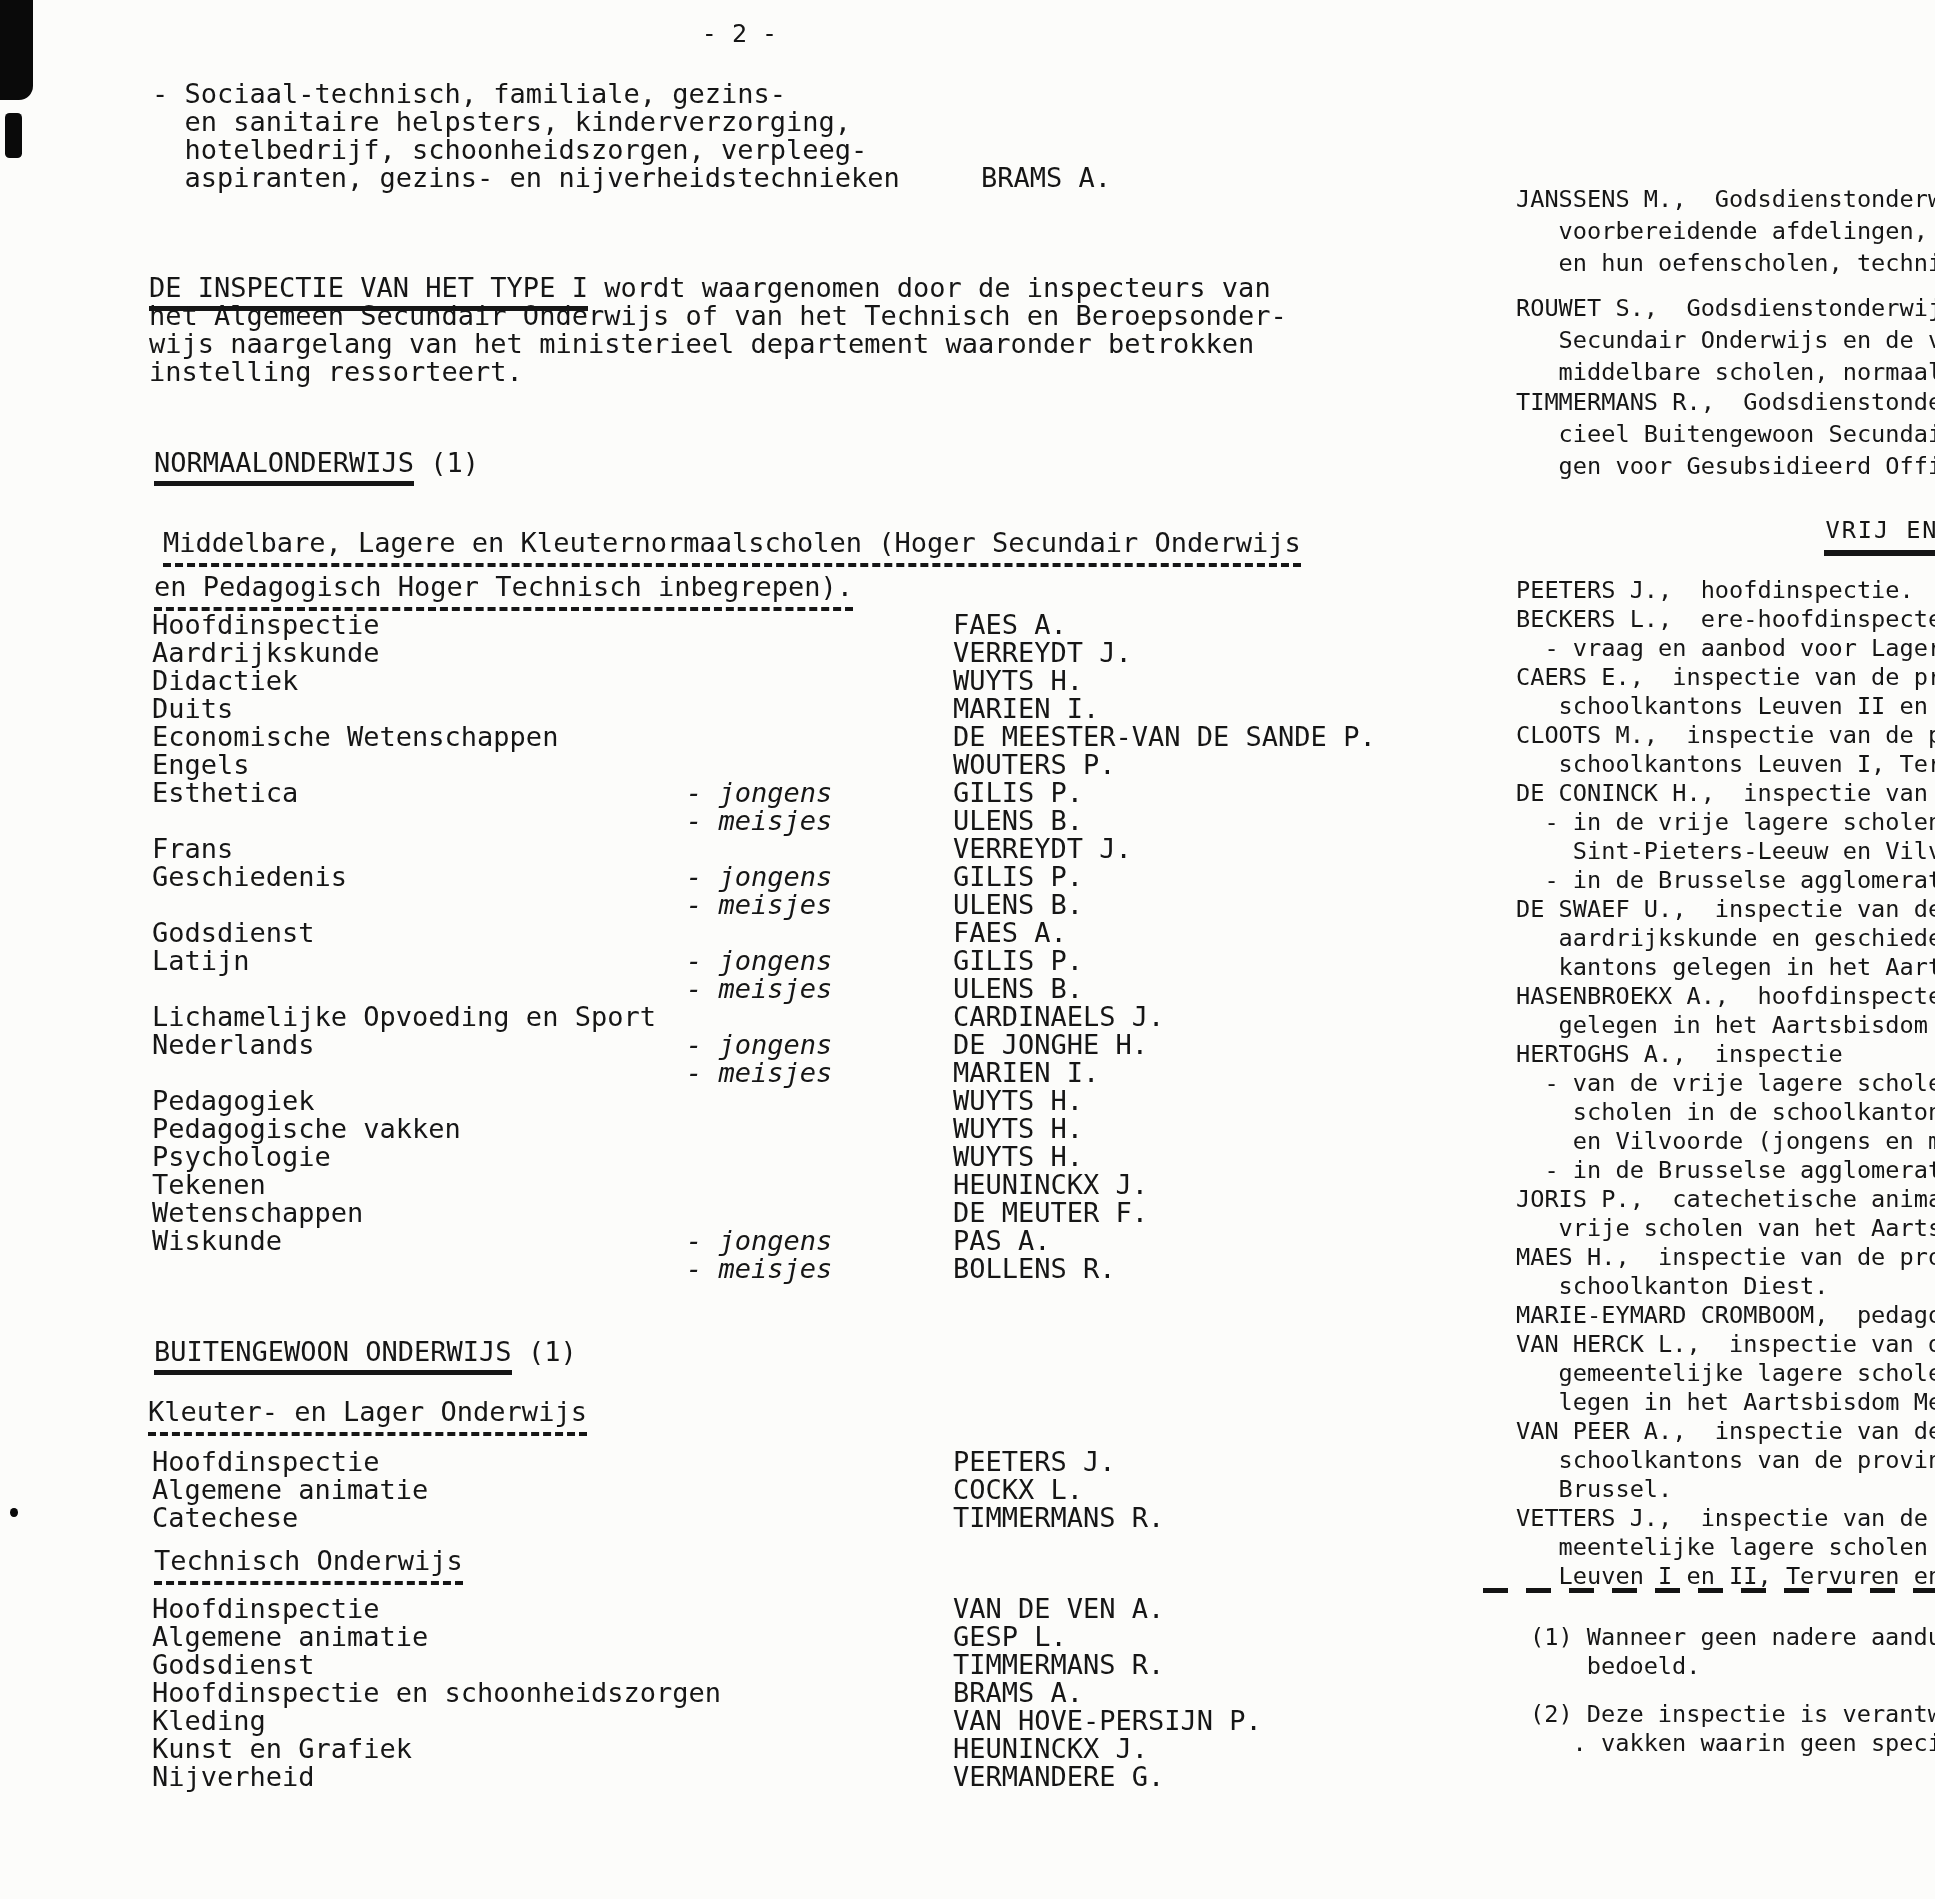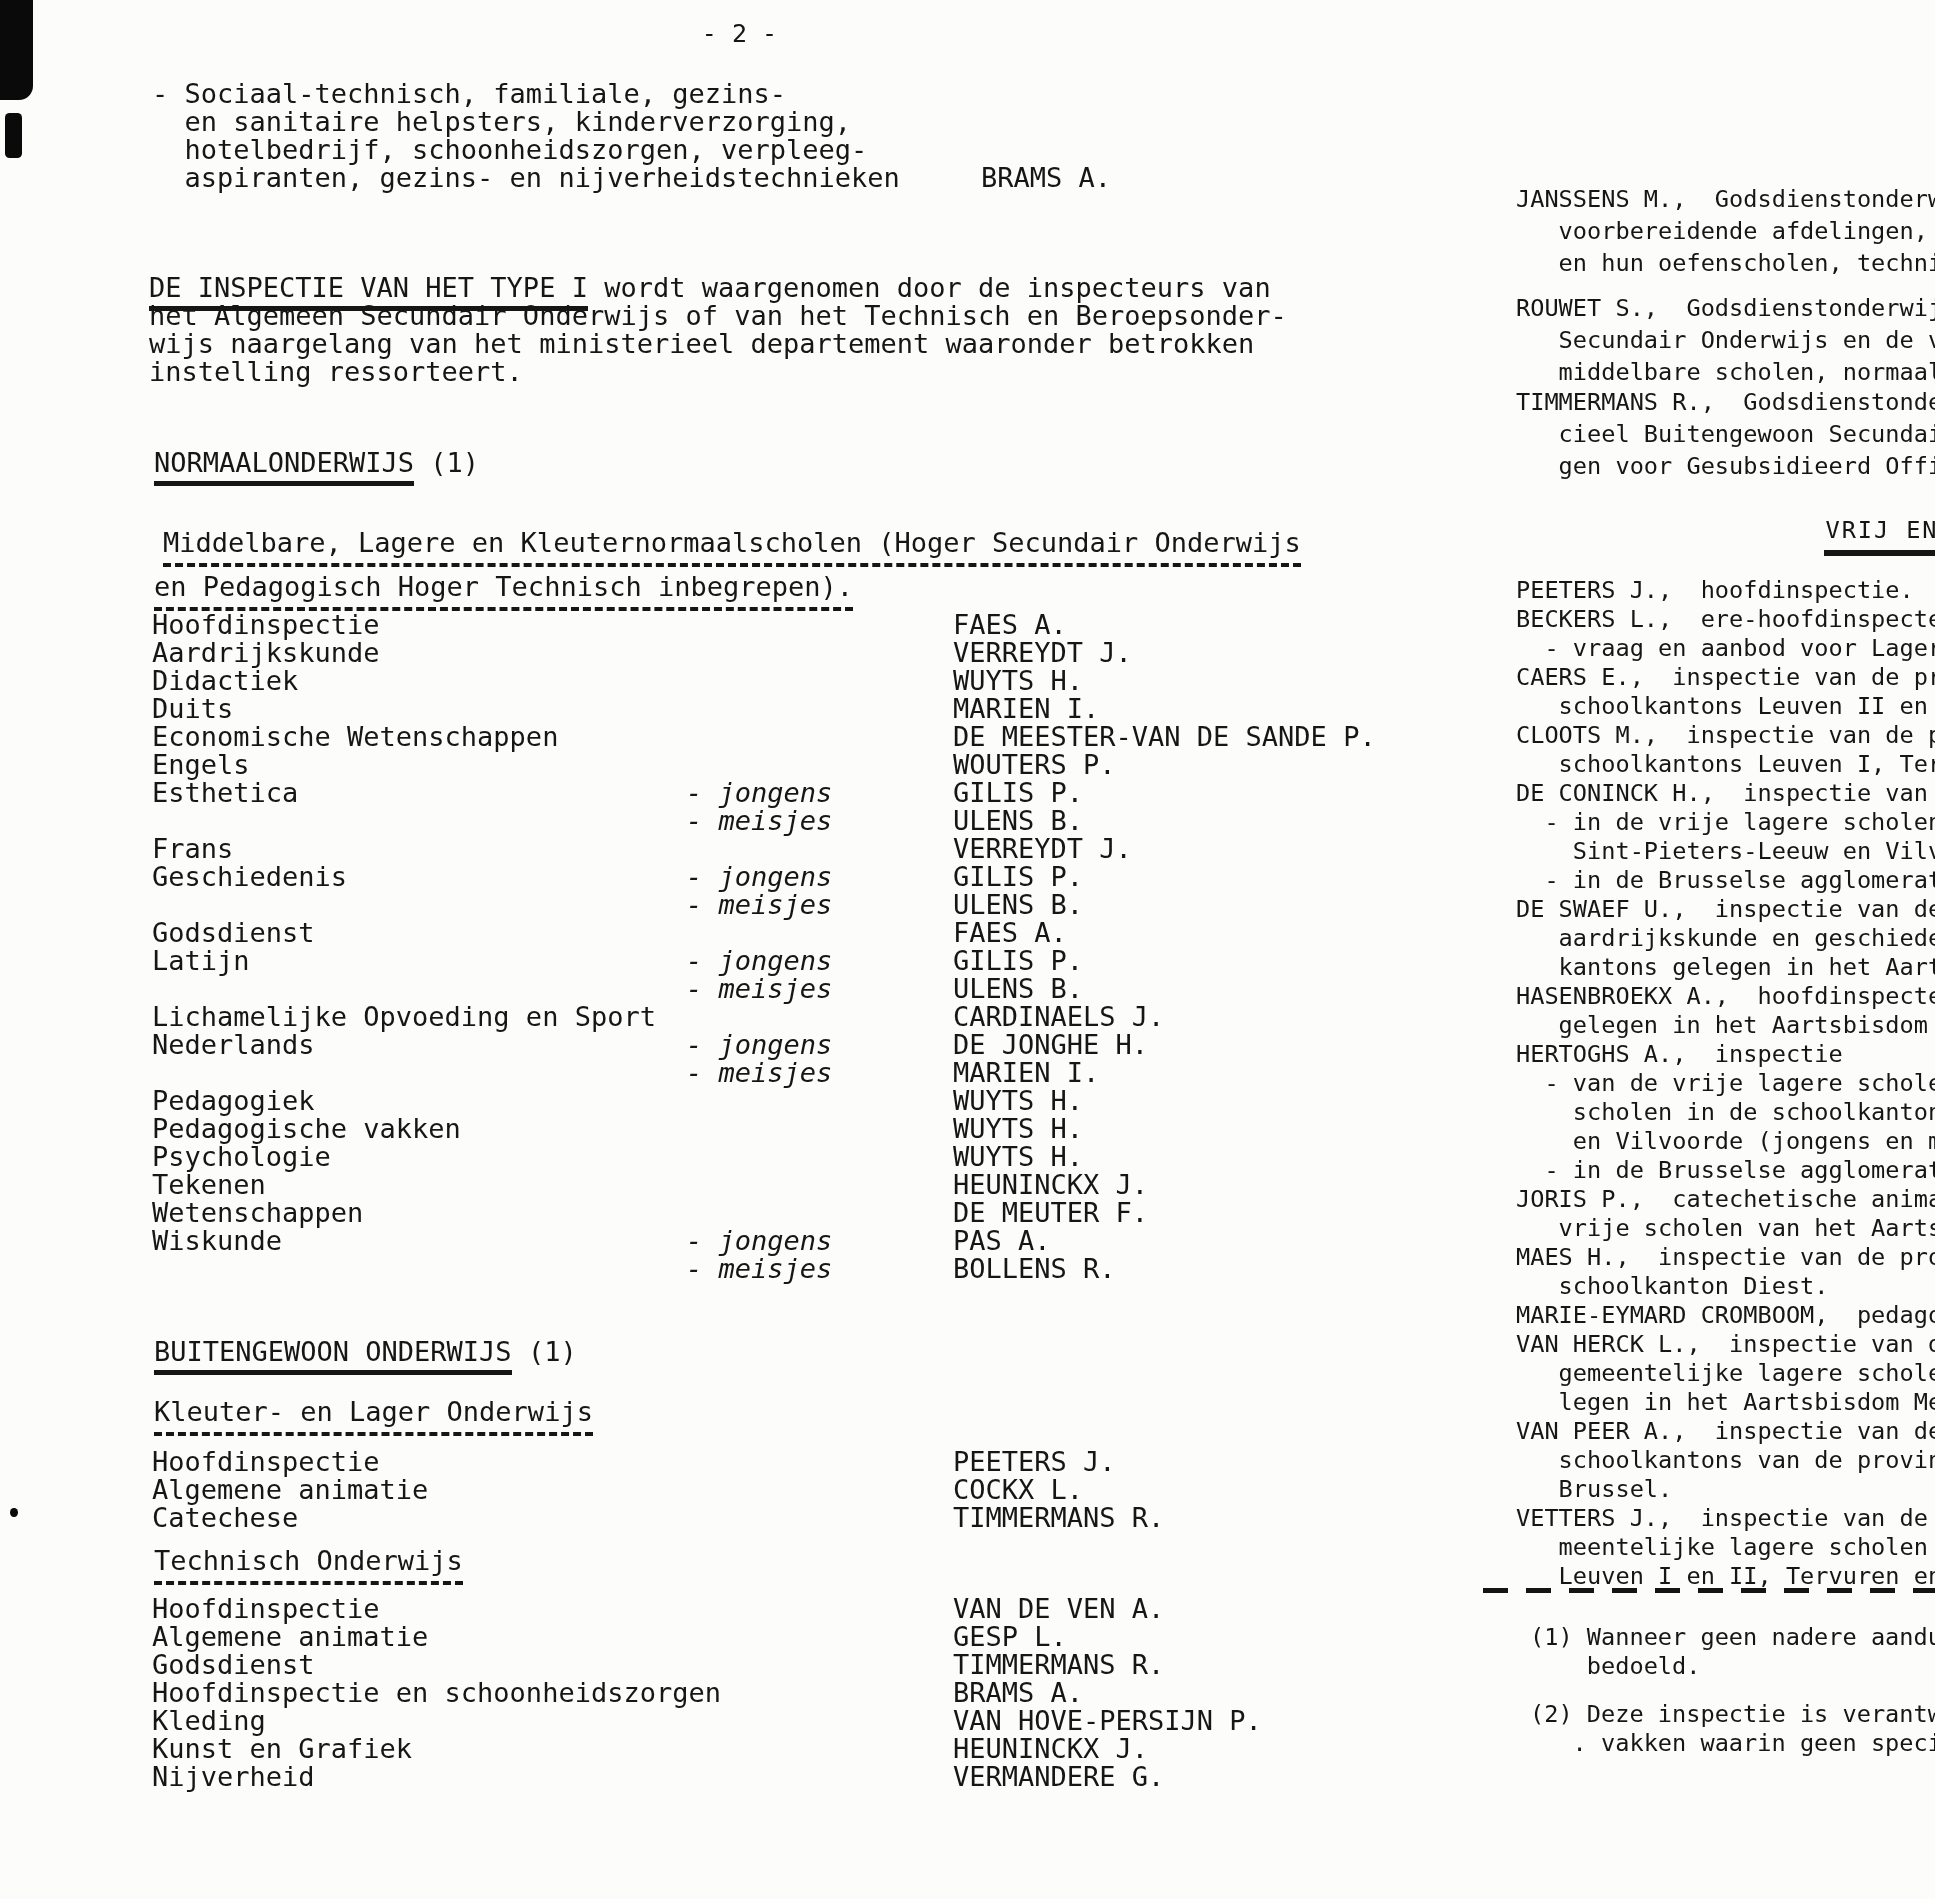--- a/index.html
+++ b/index.html
@@ -177,21 +177,21 @@
       </div>
     <div class="trow">
         <span class="cell c0"></span>
         <span class="cell c1">- meisjes</span>
         <span class="cell c2">BOLLENS R.</span>
       </div>
   </div>
 
   <div class="abs lp" style="left:154px;top:1338px;"><span class="u-solid">BUITENGEWOON ONDERWIJS</span><span> (1)</span></div>
 
-  <div class="abs lp" style="left:154px;top:1398px;"><span class="u-dash">Kleuter- en Lager Onderwijs</span></div>
+  <div class="abs lp" style="left:148px;top:1398px;"><span class="u-dash">Kleuter- en Lager Onderwijs</span></div>
 
   <div class="abs lp" style="left:152px;top:1448px;width:1278px;">
     <div class="trow">
         <span class="cell c0">Hoofdinspectie</span>
         <span class="cell c2">PEETERS J.</span>
       </div>
     <div class="trow">
         <span class="cell c0">Algemene animatie</span>
         <span class="cell c2">COCKX L.</span>
       </div>

